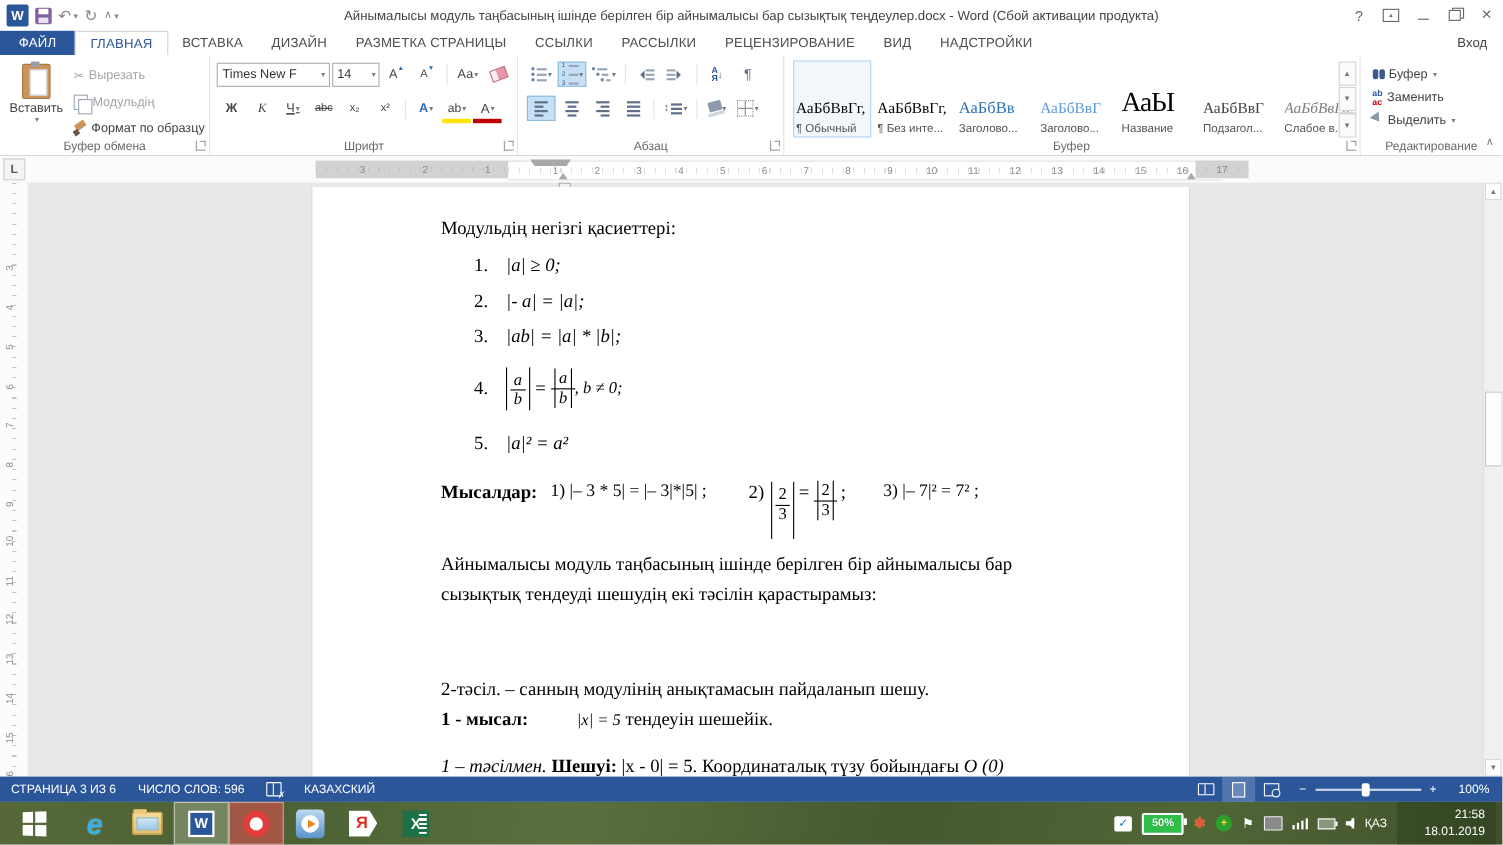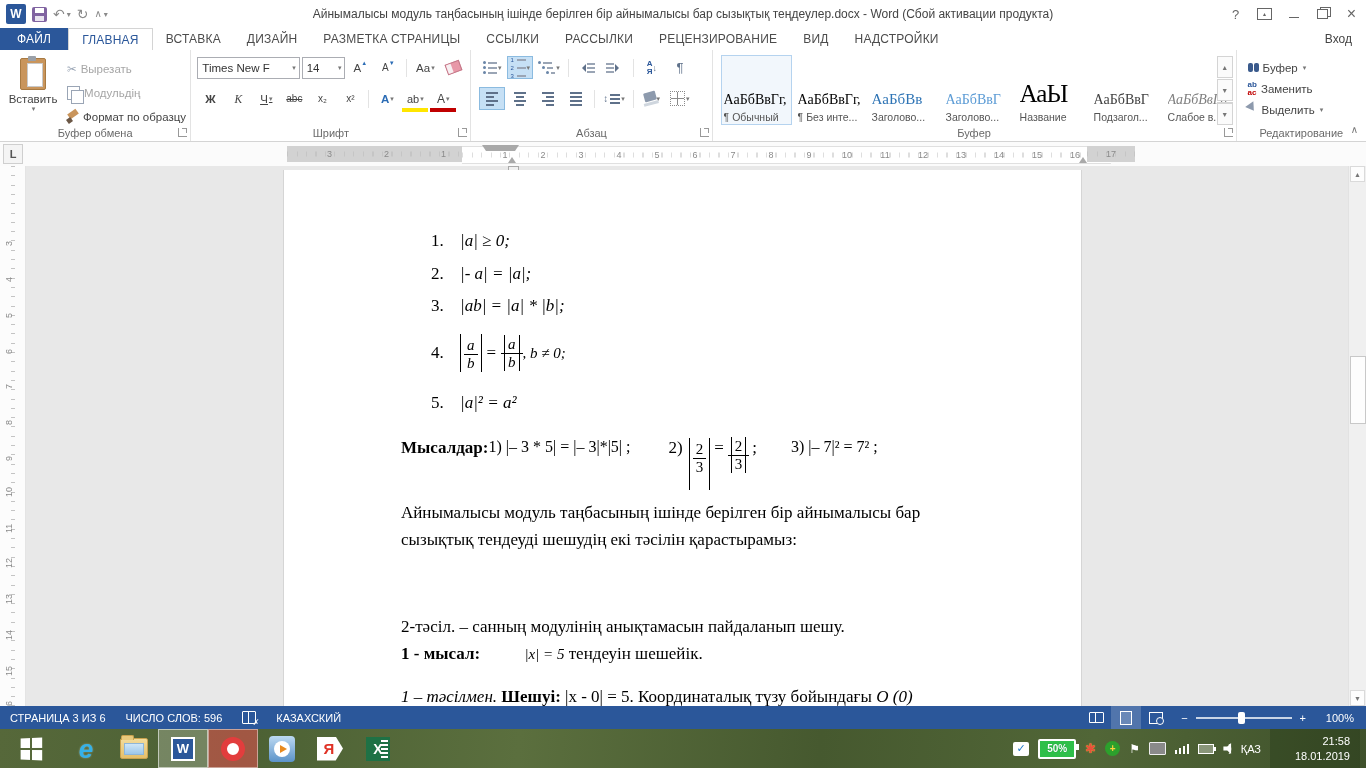--- a/index.html
+++ b/index.html
@@ -593,20 +593,21 @@
       <span class="vnum" style="top:355px">11</span>
       <span class="vnum" style="top:390px">12</span>
       <span class="vnum" style="top:426px">13</span>
       <span class="vnum" style="top:462px">14</span>
       <span class="vnum" style="top:498px">15</span>
       <span class="vnum" style="top:533px">16</span>
     </div>
     <span class="indbox"></span>
 
     <div class="page">
+      <div class="dblock" style="top:28px">Модульдің негізгі қасиеттері:</div>
 
       <div class="dli" style="top:61px">
           <span class="dn">1.</span>
           <span class="mi">|a| ≥ 0;</span>
         </div>
       <div class="dli" style="top:94px">
           <span class="dn">2.</span>
           <span class="mi">|- a| = |a|;</span>
         </div>
       <div class="dli" style="top:126px">
@@ -630,21 +631,21 @@
         <span class="mi" style="font-size:15px">, b ≠ 0;</span>
       </div>
 
       <div class="dli" style="top:223px">
           <span class="dn">5.</span>
           <span class="mi">|a|² = a²</span>
         </div>
 
       <div class="dblock exline" style="top:268px;height:52px">
         <span style="font-weight:bold">Мысалдар:</span>
-        <span style="margin-left:0;font-size:16px">1) |– 3 * 5| = |– 3|*|5| ;</span>
+        <span style="margin-left:12px;font-size:16px">1) |– 3 * 5| = |– 3|*|5| ;</span>
         <span style="margin-left:38px">2)</span>
         <span class="abs" style="margin-left:6px">
           <span class="frac">
               <span class="fn">2</span>
               <span class="fd">3</span>
             </span>
         </span>
         <span style="padding:0 4px">=</span>
         <span class="frac">
           <span class="fn"><span class="abs">2</span></span>

